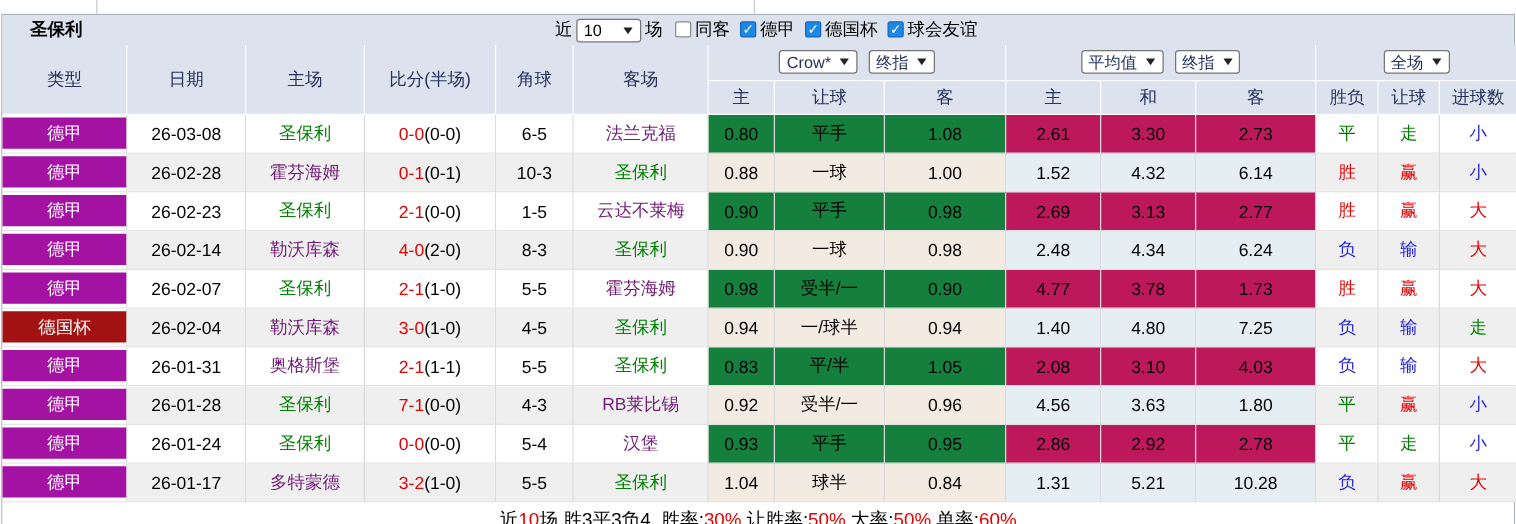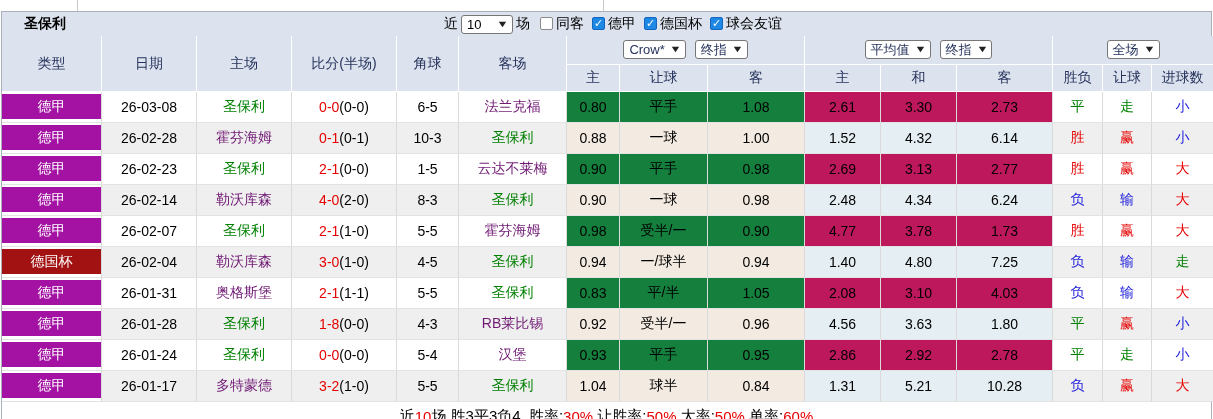--- a/index.html
+++ b/index.html
@@ -291,21 +291,21 @@
           <td class="res blue">负</td>
           <td class="res blue">输</td>
           <td class="res red">大</td>
         </tr>
         <tr class="even">
           <td class="lg">
             <div class="lg-block" style="background: rgb(163, 18, 163);">德甲</div>
           </td>
           <td>26-01-28</td>
           <td class="team self">圣保利</td>
-          <td class="score"><span class="ft">1-8</span><span class="ht">(0-0)</span></td>
+          <td class="score"><span class="ft">7-1</span><span class="ht">(0-0)</span></td>
           <td>4-3</td>
           <td class="team">RB莱比锡</td>
           <td class="az">0.92</td>
           <td class="az">受半/一</td>
           <td class="az">0.96</td>
           <td class="eu">4.56</td>
           <td class="eu">3.63</td>
           <td class="eu">1.80</td>
           <td class="res green">平</td>
           <td class="res red">赢</td>

